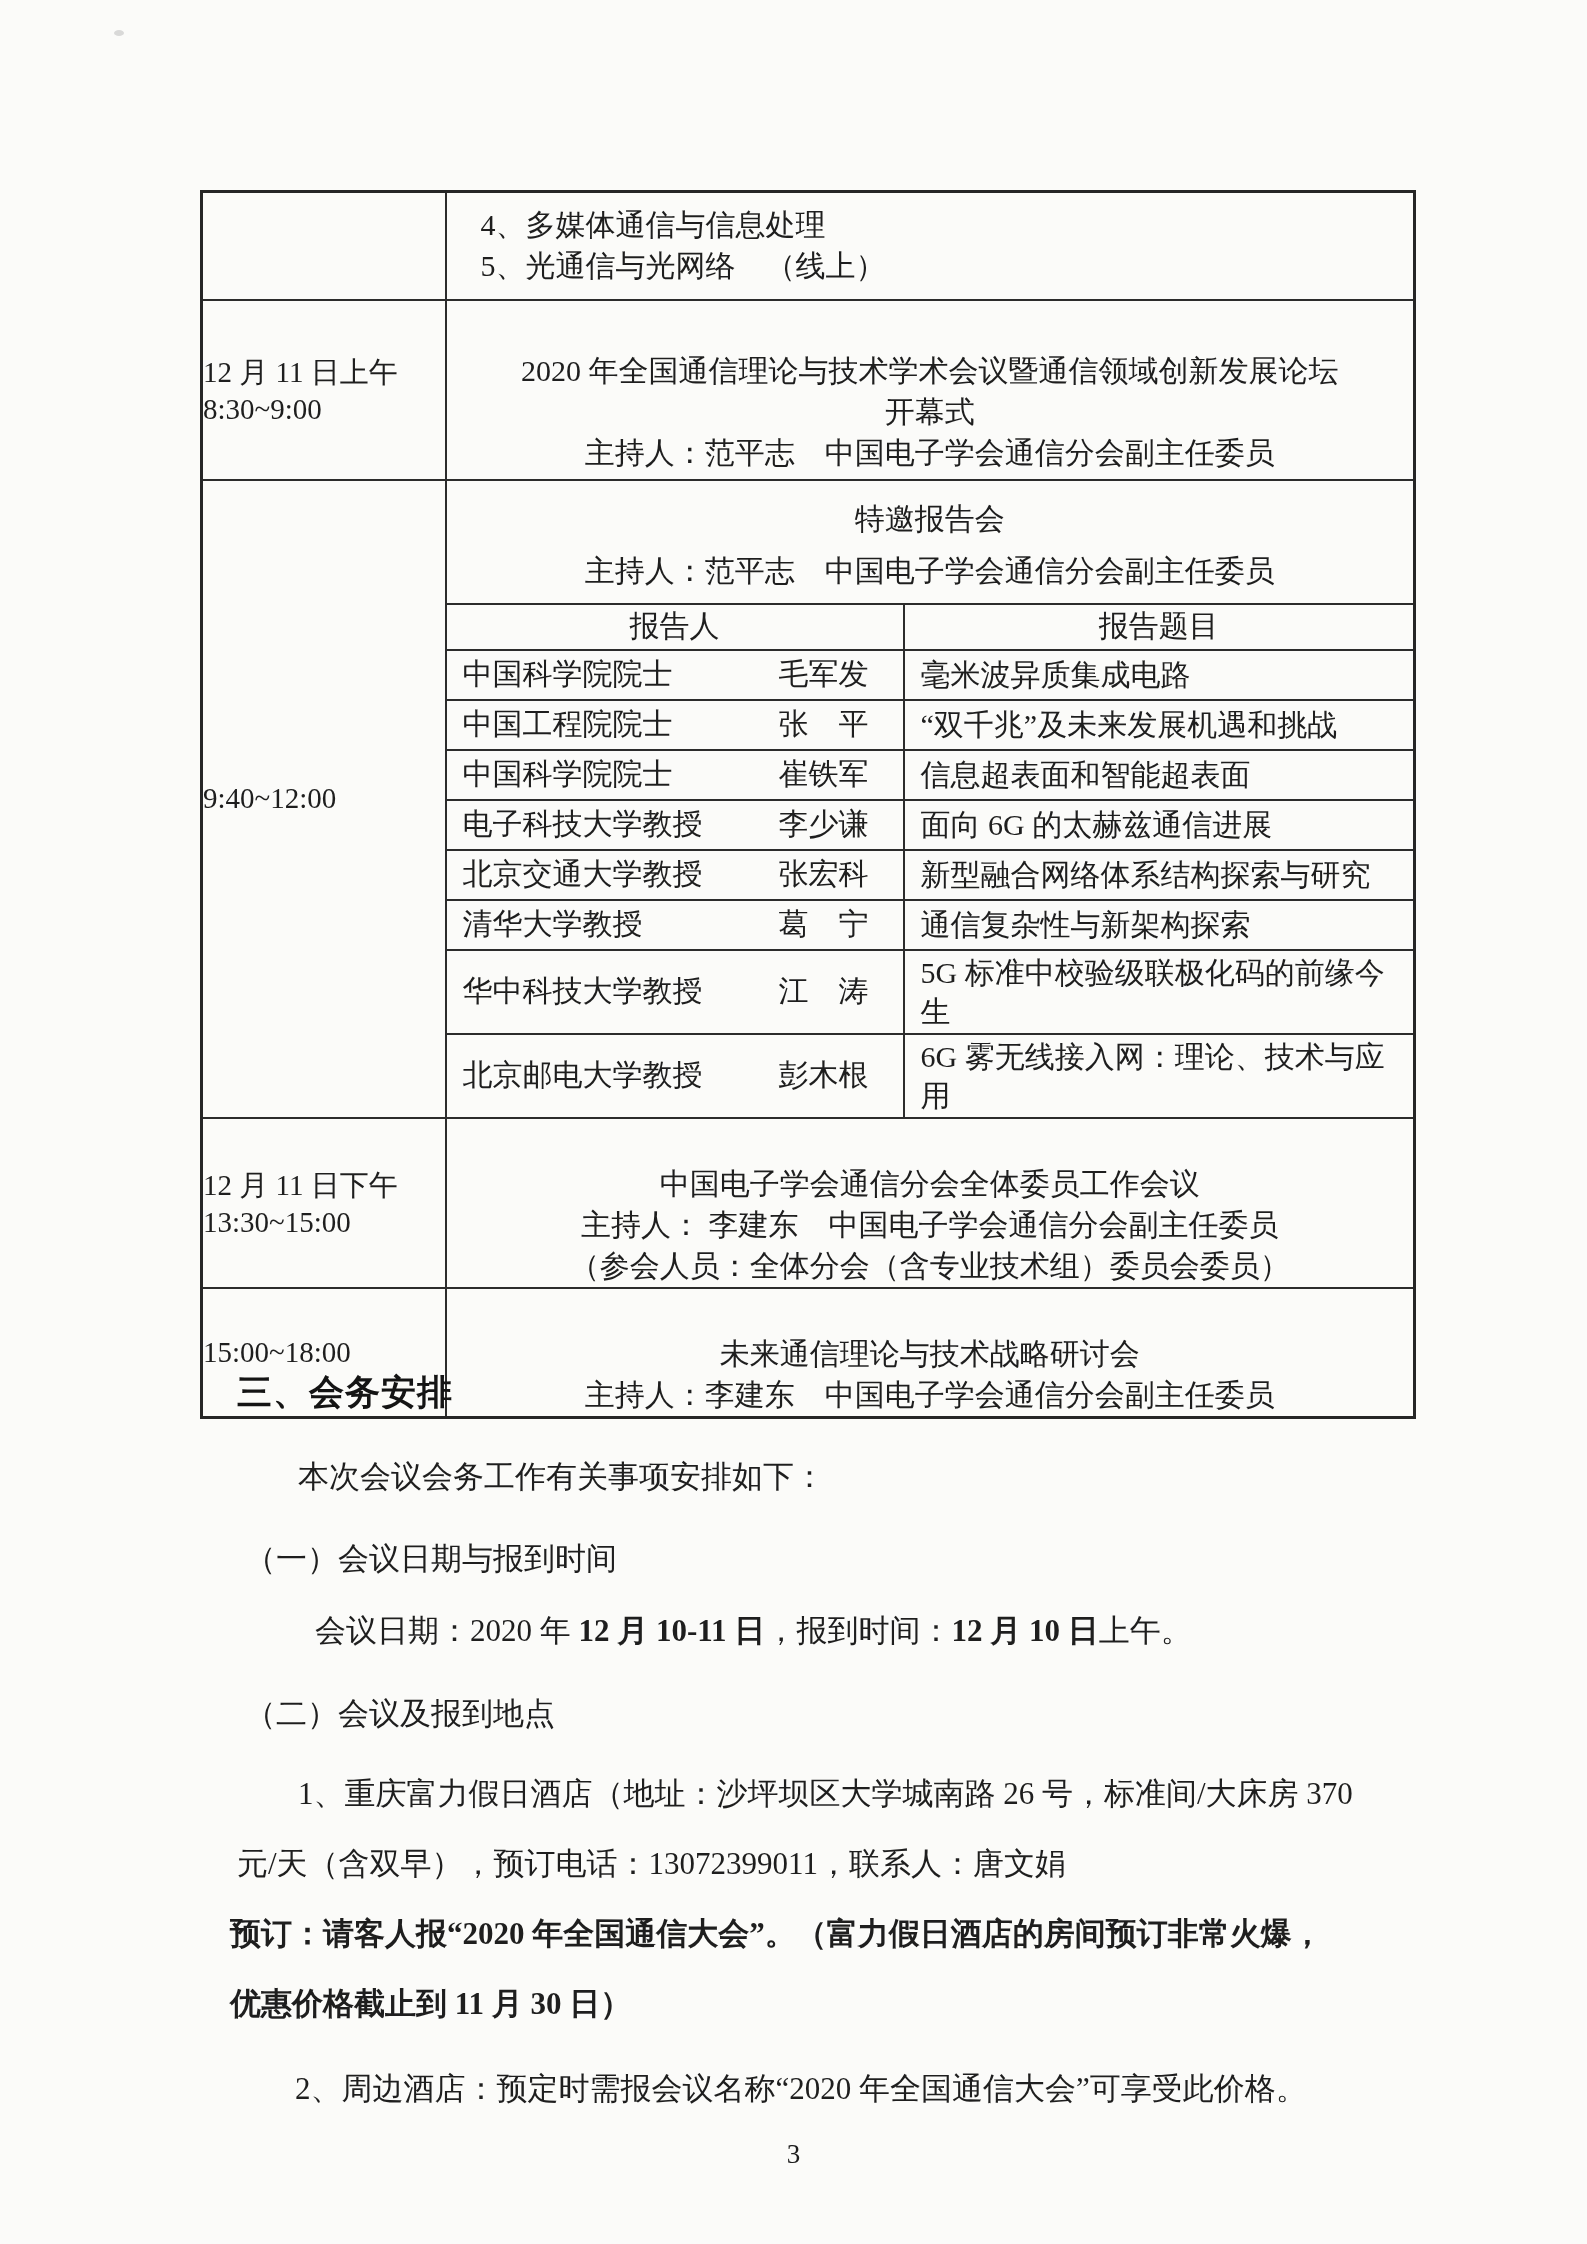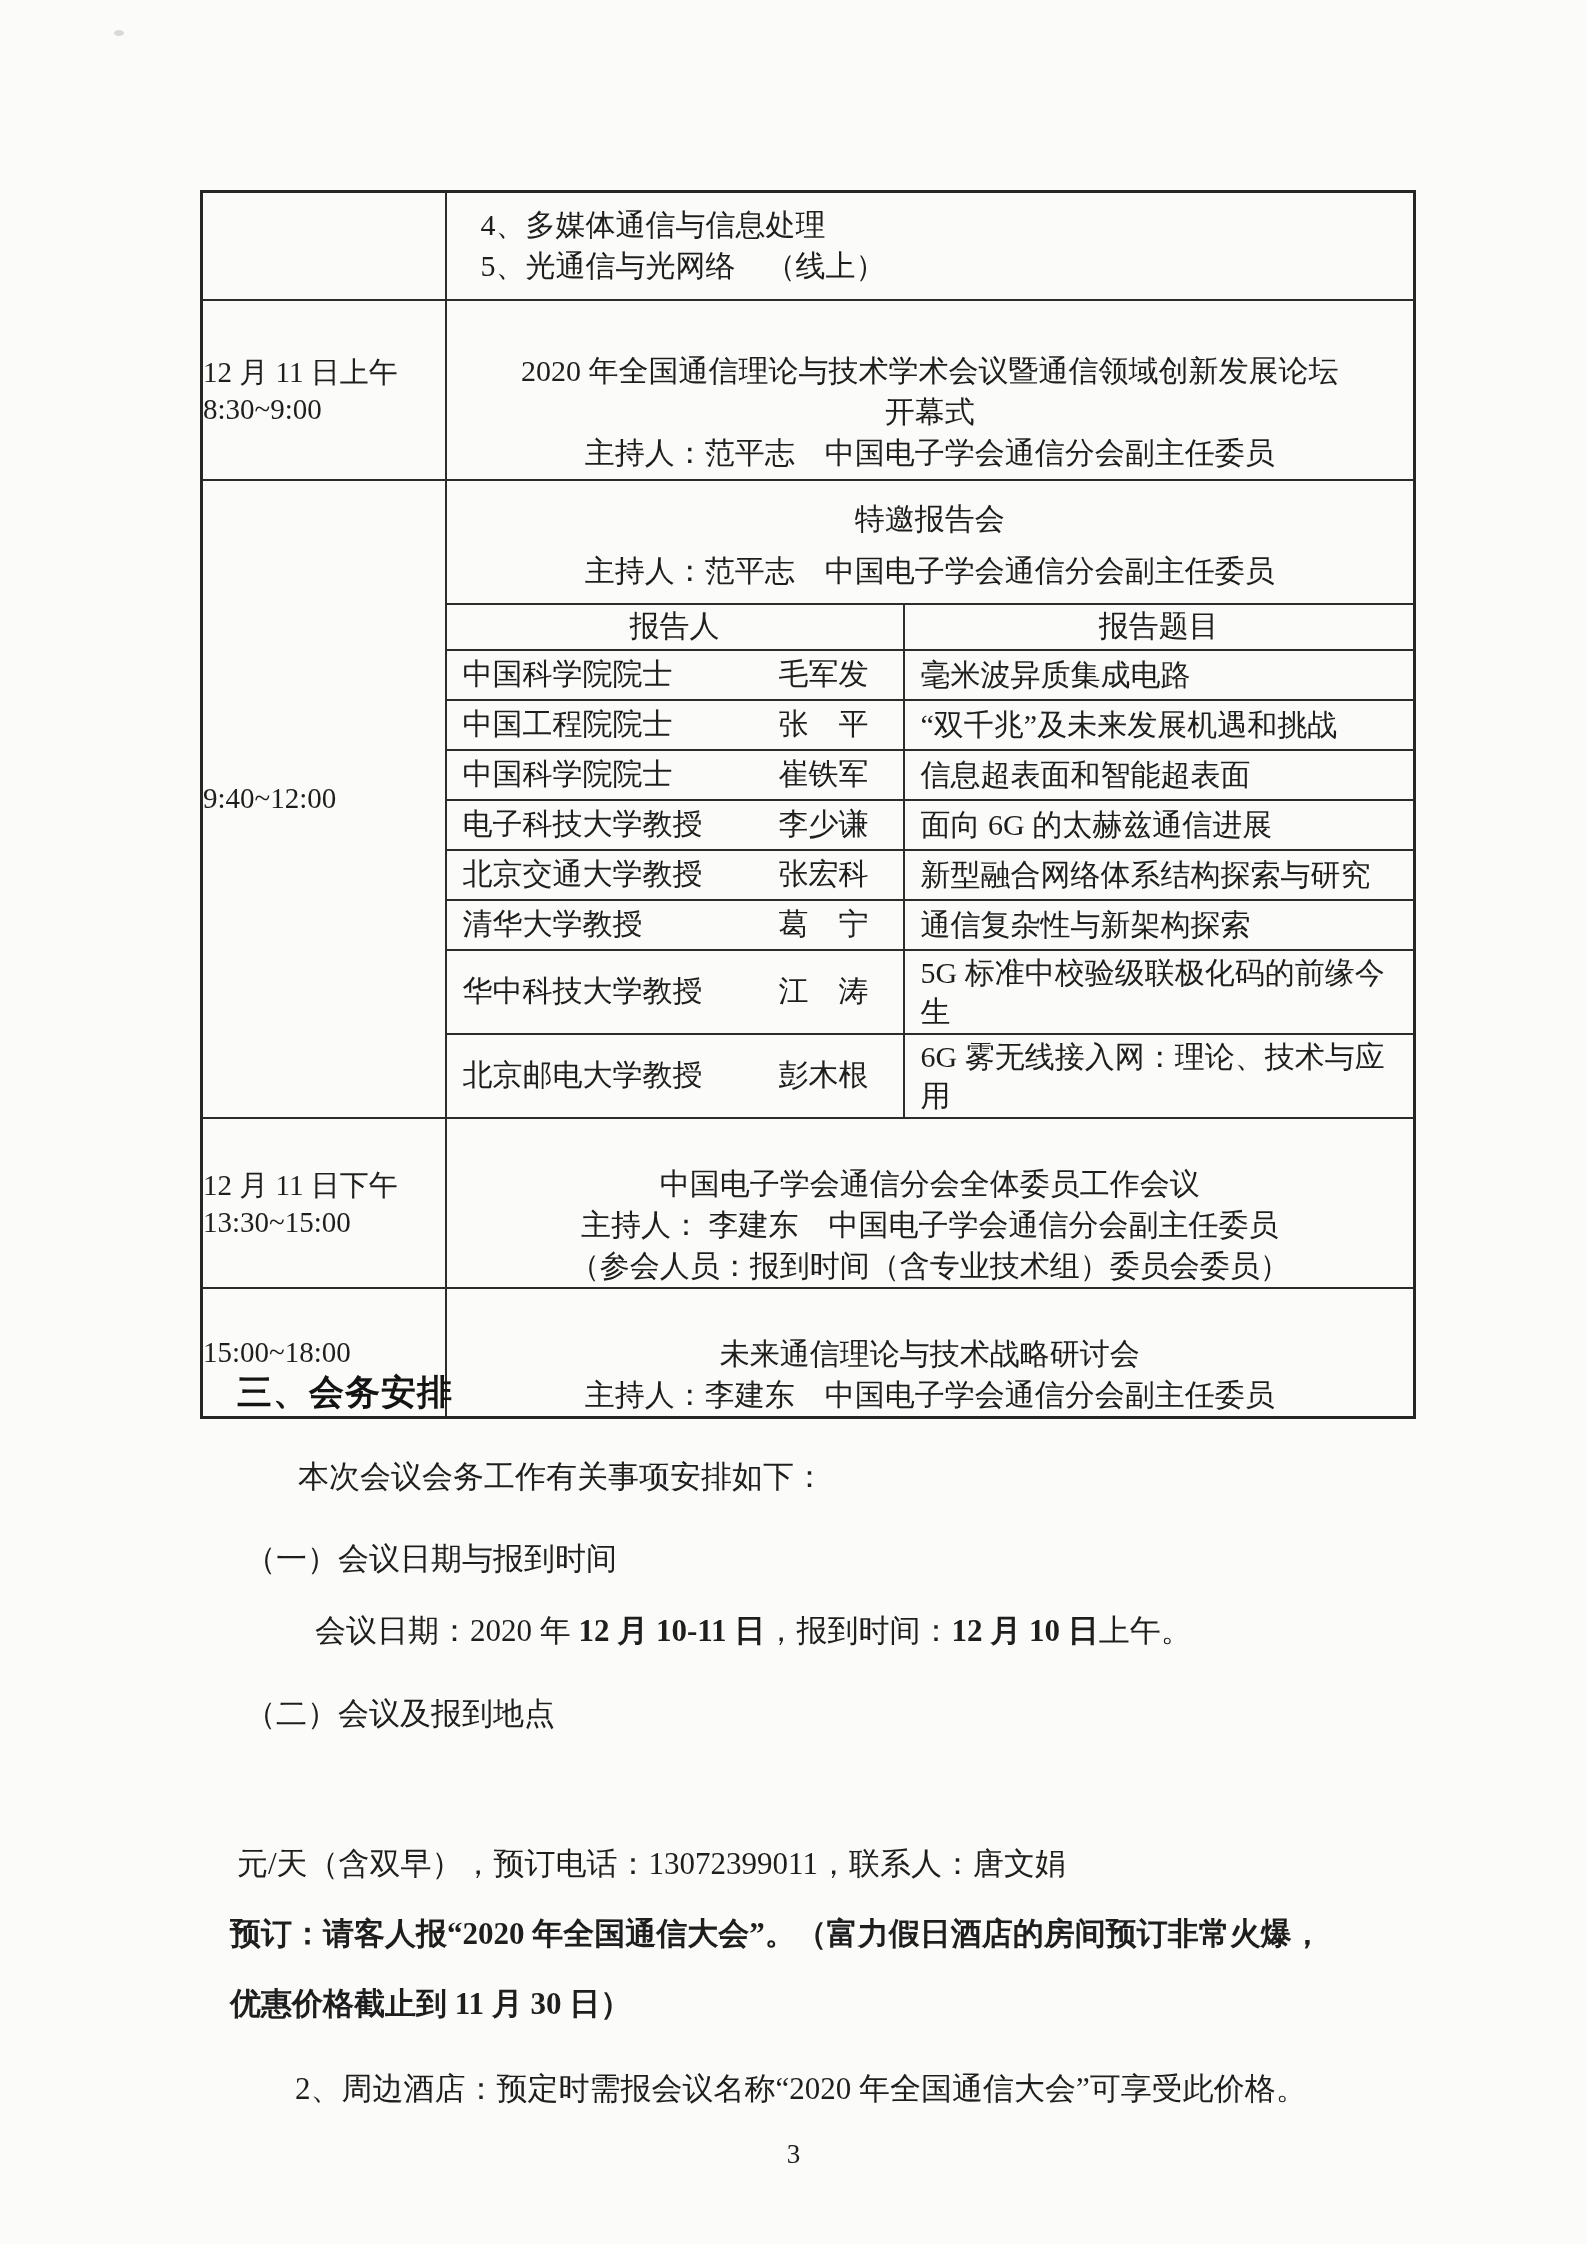--- a/index.html
+++ b/index.html
@@ -258,21 +258,21 @@
         <td>
           <div class="time-cell-inner">
             <div>12 月 11 日下午</div>
             <div>13:30~15:00</div>
           </div>
         </td>
         <td class="session-cell">
           <div class="centered-inner">
             <div>中国电子学会通信分会全体委员工作会议</div>
             <div>主持人： 李建东　中国电子学会通信分会副主任委员</div>
-            <div>（参会人员：报到时间（含专业技术组）委员会委员）</div>
+            <div>（参会人员：全体分会（含专业技术组）委员会委员）</div>
           </div>
         </td>
       </tr>
 
       <tr class="row-e">
         <td>
           <div class="time-cell-inner" style="justify-content:center;">
             <div>15:00~18:00</div>
           </div>
         </td>
@@ -288,19 +288,20 @@
 
   <div class="txt section-heading">三、会务安排</div>
   <div class="txt section-intro">本次会议会务工作有关事项安排如下：</div>
   <div class="txt sub1-heading">（一）会议日期与报到时间</div>
 
   <div class="txt date-line">
     <span>会议日期：2020 年 </span><b>12 月 10-11 日</b><span>，报到时间：</span><b>12 月 10 日</b><span>上午。</span>
   </div>
 
   <div class="txt sub2-heading">（二）会议及报到地点</div>
+  <div class="txt hotel1-line1">1、重庆富力假日酒店（地址：沙坪坝区大学城南路 26 号，标准间/大床房 370</div>
   <div class="txt hotel1-line2">元/天（含双早），预订电话：13072399011，联系人：唐文娟</div>
   <div class="txt booking-line1">预订：请客人报“2020 年全国通信大会”。（富力假日酒店的房间预订非常火爆，</div>
   <div class="txt booking-line2">优惠价格截止到 11 月 30 日）</div>
   <div class="txt hotel2-line">2、周边酒店：预定时需报会议名称“2020 年全国通信大会”可享受此价格。</div>
 
   <div class="txt page-number">3</div>
 </div>
 
 </body></html>

